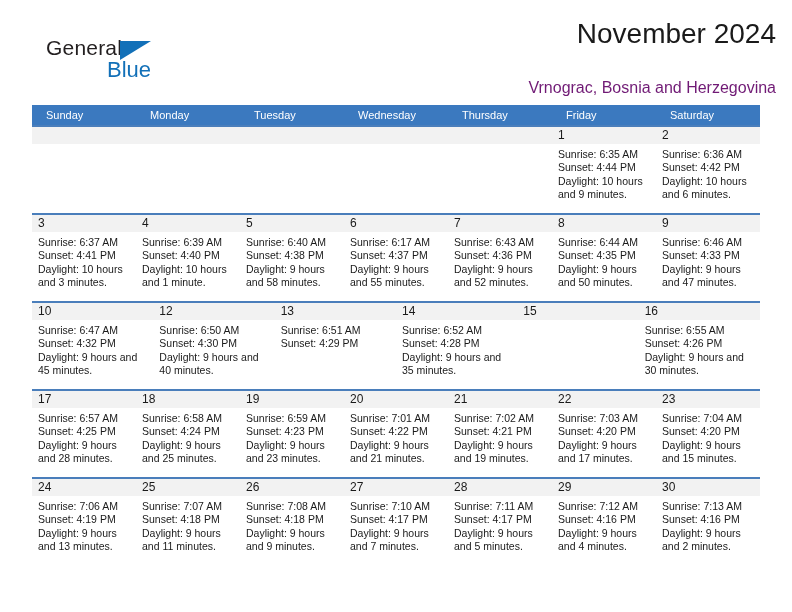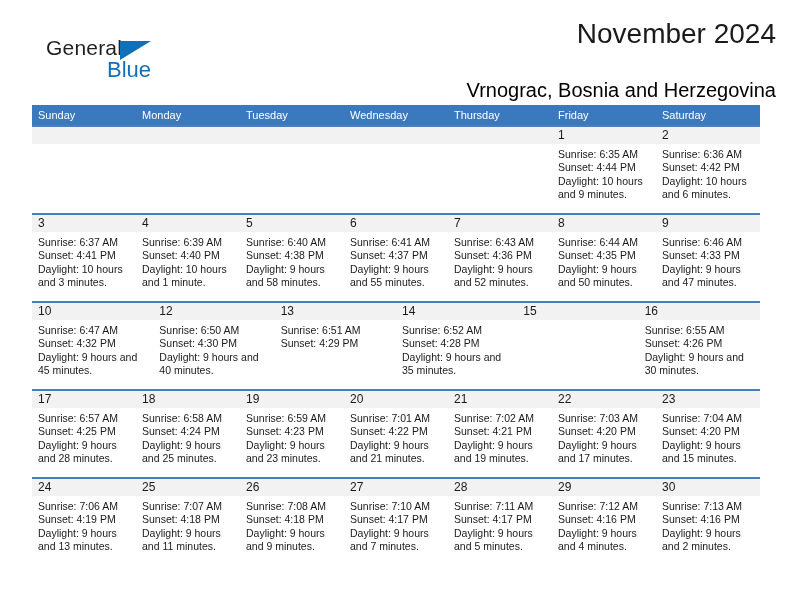--- a/index.html
+++ b/index.html
@@ -70,22 +70,22 @@
     font-size: 28px;
     font-weight: normal;
     color: #1a1a1a;
     text-align: right;
     white-space: nowrap;
   }
   .subtitle {
     position: absolute;
     right: 32px;
     top: 79px;
-    font-size: 20px;
-    color: #000000;
+    font-size: 16px;
+    color: #701a75;
     text-align: right;
     white-space: nowrap;
   }
 
   
   .calendar {
     position: absolute;
     left: 32px;
     top: 105px;
     width: 728px;
@@ -93,21 +93,21 @@
   .weekday-row {
     display: flex;
     background: #3b79bf;
     height: 20px;
   }
   .weekday {
     flex: 1 1 0;
     color: #ffffff;
     font-size: 11px;
     line-height: 20px;
-    padding-left: 6px;
+    padding-left: 14px;
     box-sizing: border-box;
     white-space: nowrap;
   }
   .week {
     display: flex;
     border-top: 2px solid #4a7ebb;
     height: 88px;
     box-sizing: border-box;
   }
   .week:first-of-type {
@@ -243,21 +243,21 @@
               <div>Sunrise: 6:40 AM</div>
               <div>Sunset: 4:38 PM</div>
               <div>Daylight: 9 hours and 58 minutes.</div>
             </div>
           </div>
           <div class="day-cell">
             <div class="day-number-band">
               <div class="day-number">6</div>
             </div>
             <div class="day-info">
-              <div>Sunrise: 6:41 AM</div>
+              <div>Sunrise: 6:17 AM</div>
               <div>Sunset: 4:37 PM</div>
               <div>Daylight: 9 hours and 55 minutes.</div>
             </div>
           </div>
           <div class="day-cell">
             <div class="day-number-band">
               <div class="day-number">7</div>
             </div>
             <div class="day-info">
               <div>Sunrise: 6:43 AM</div>

